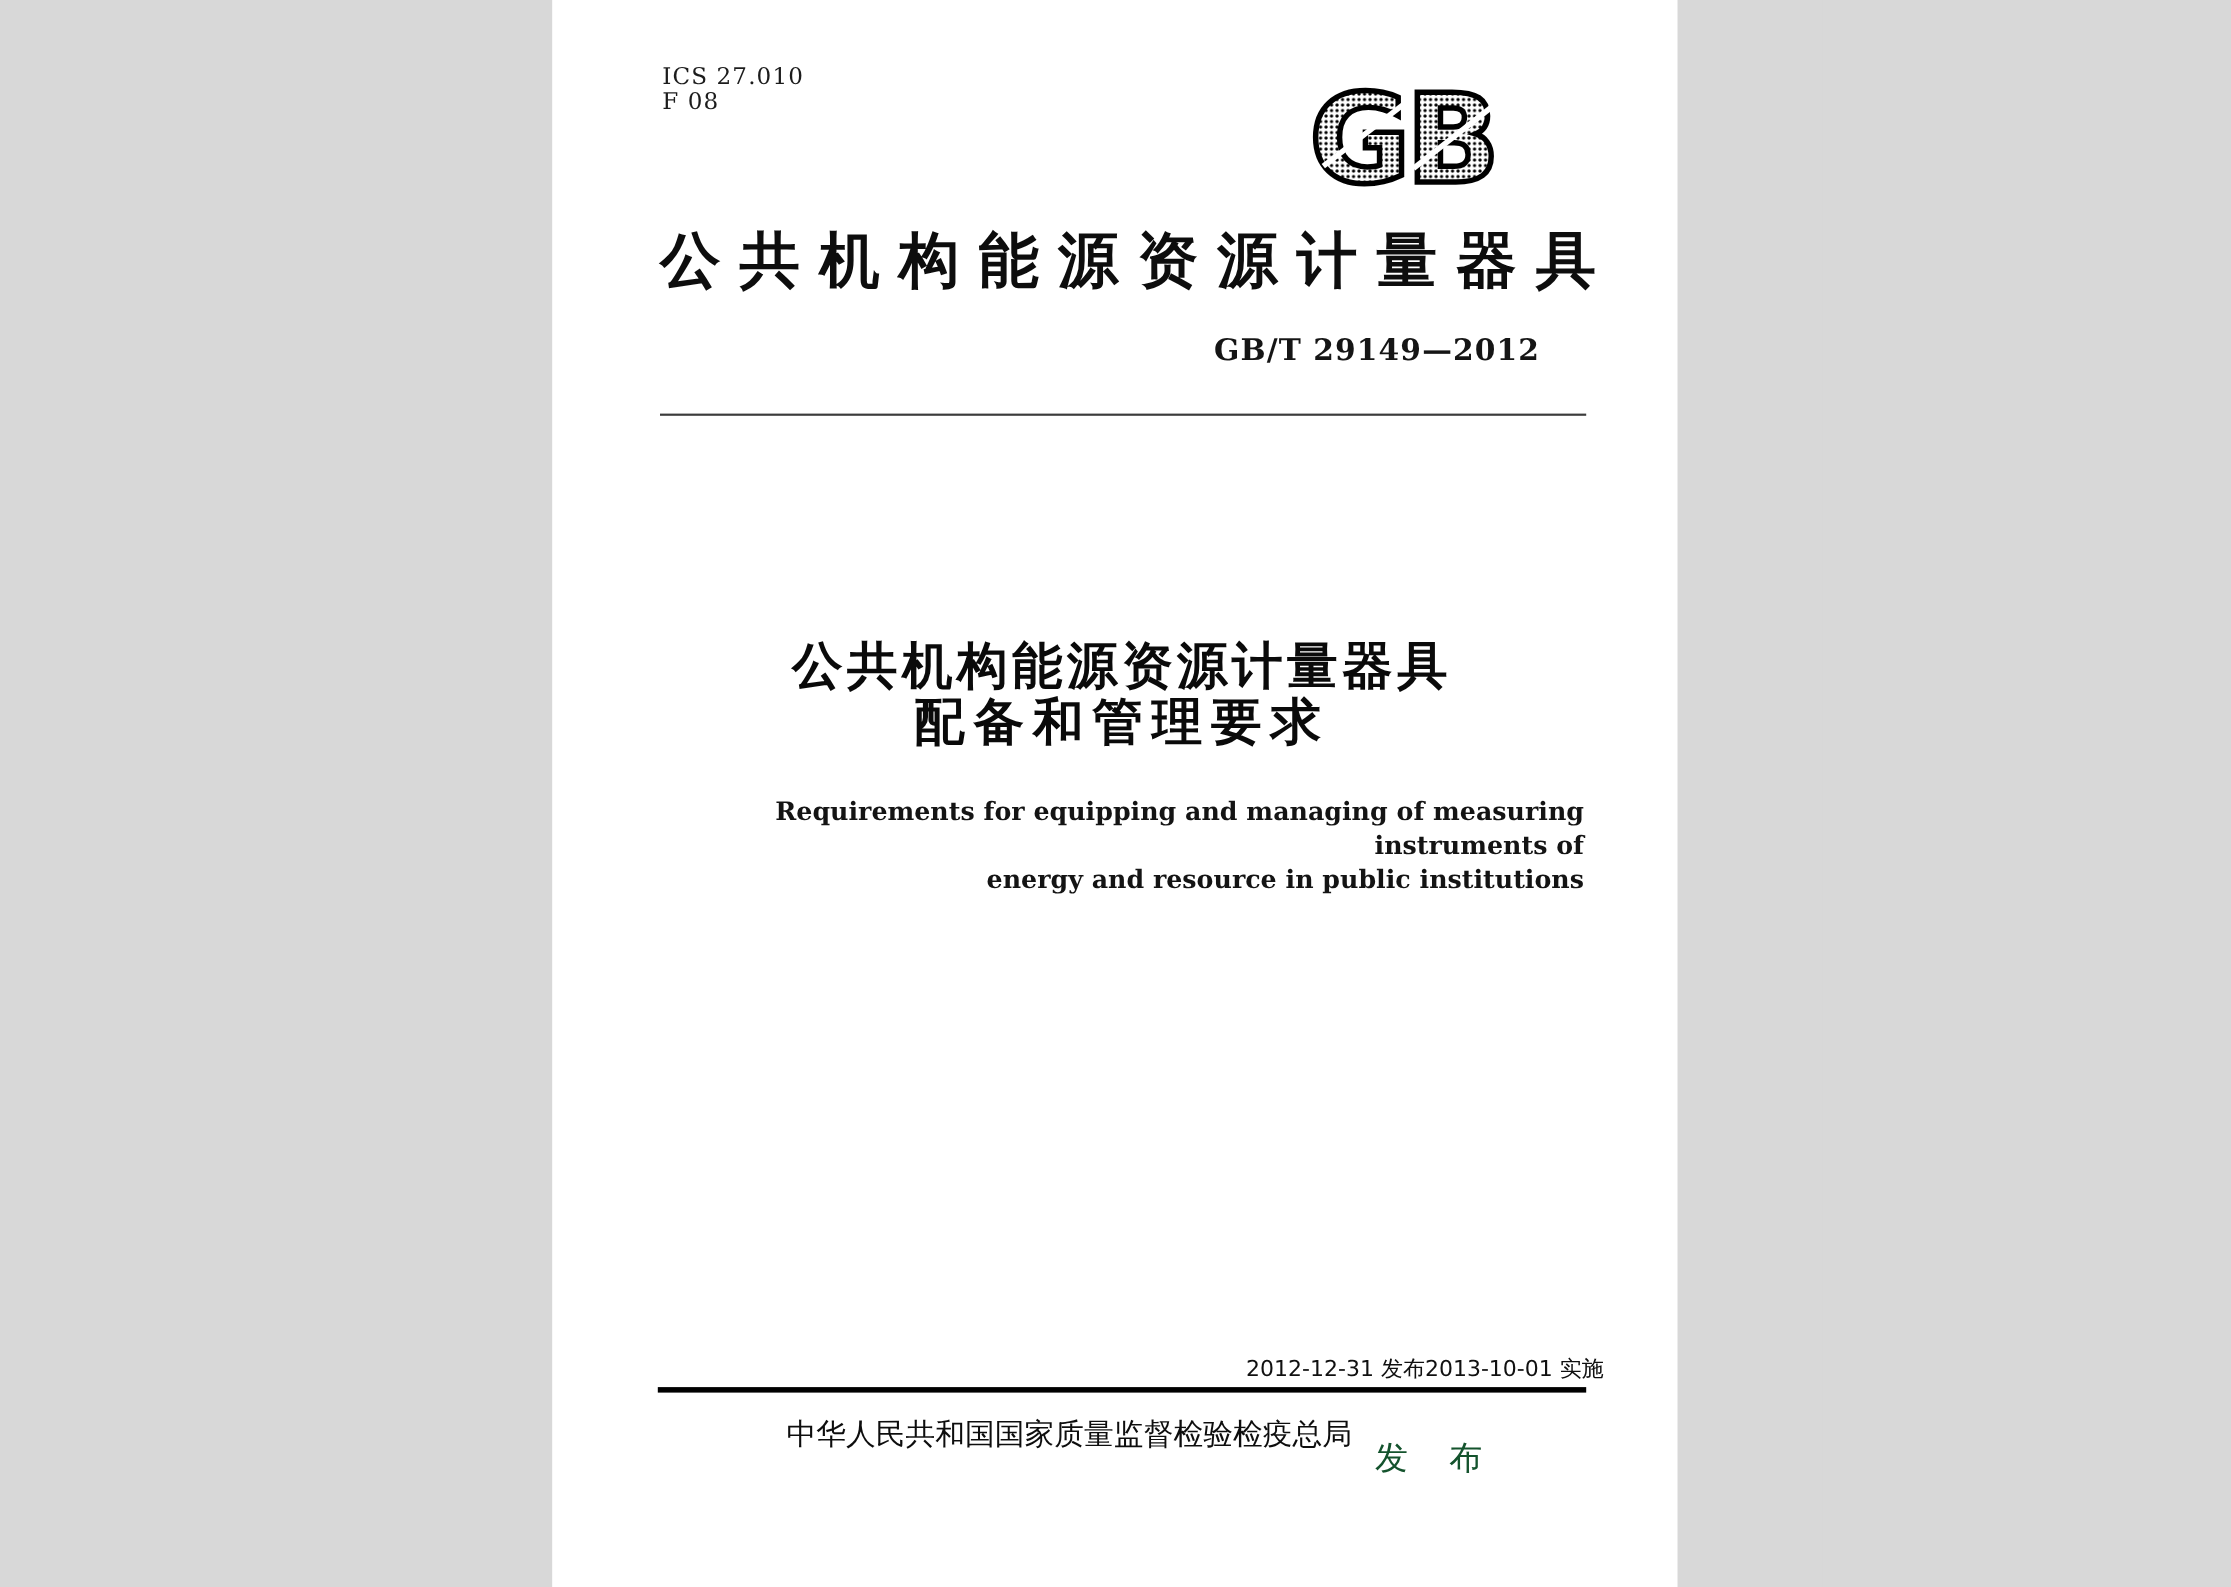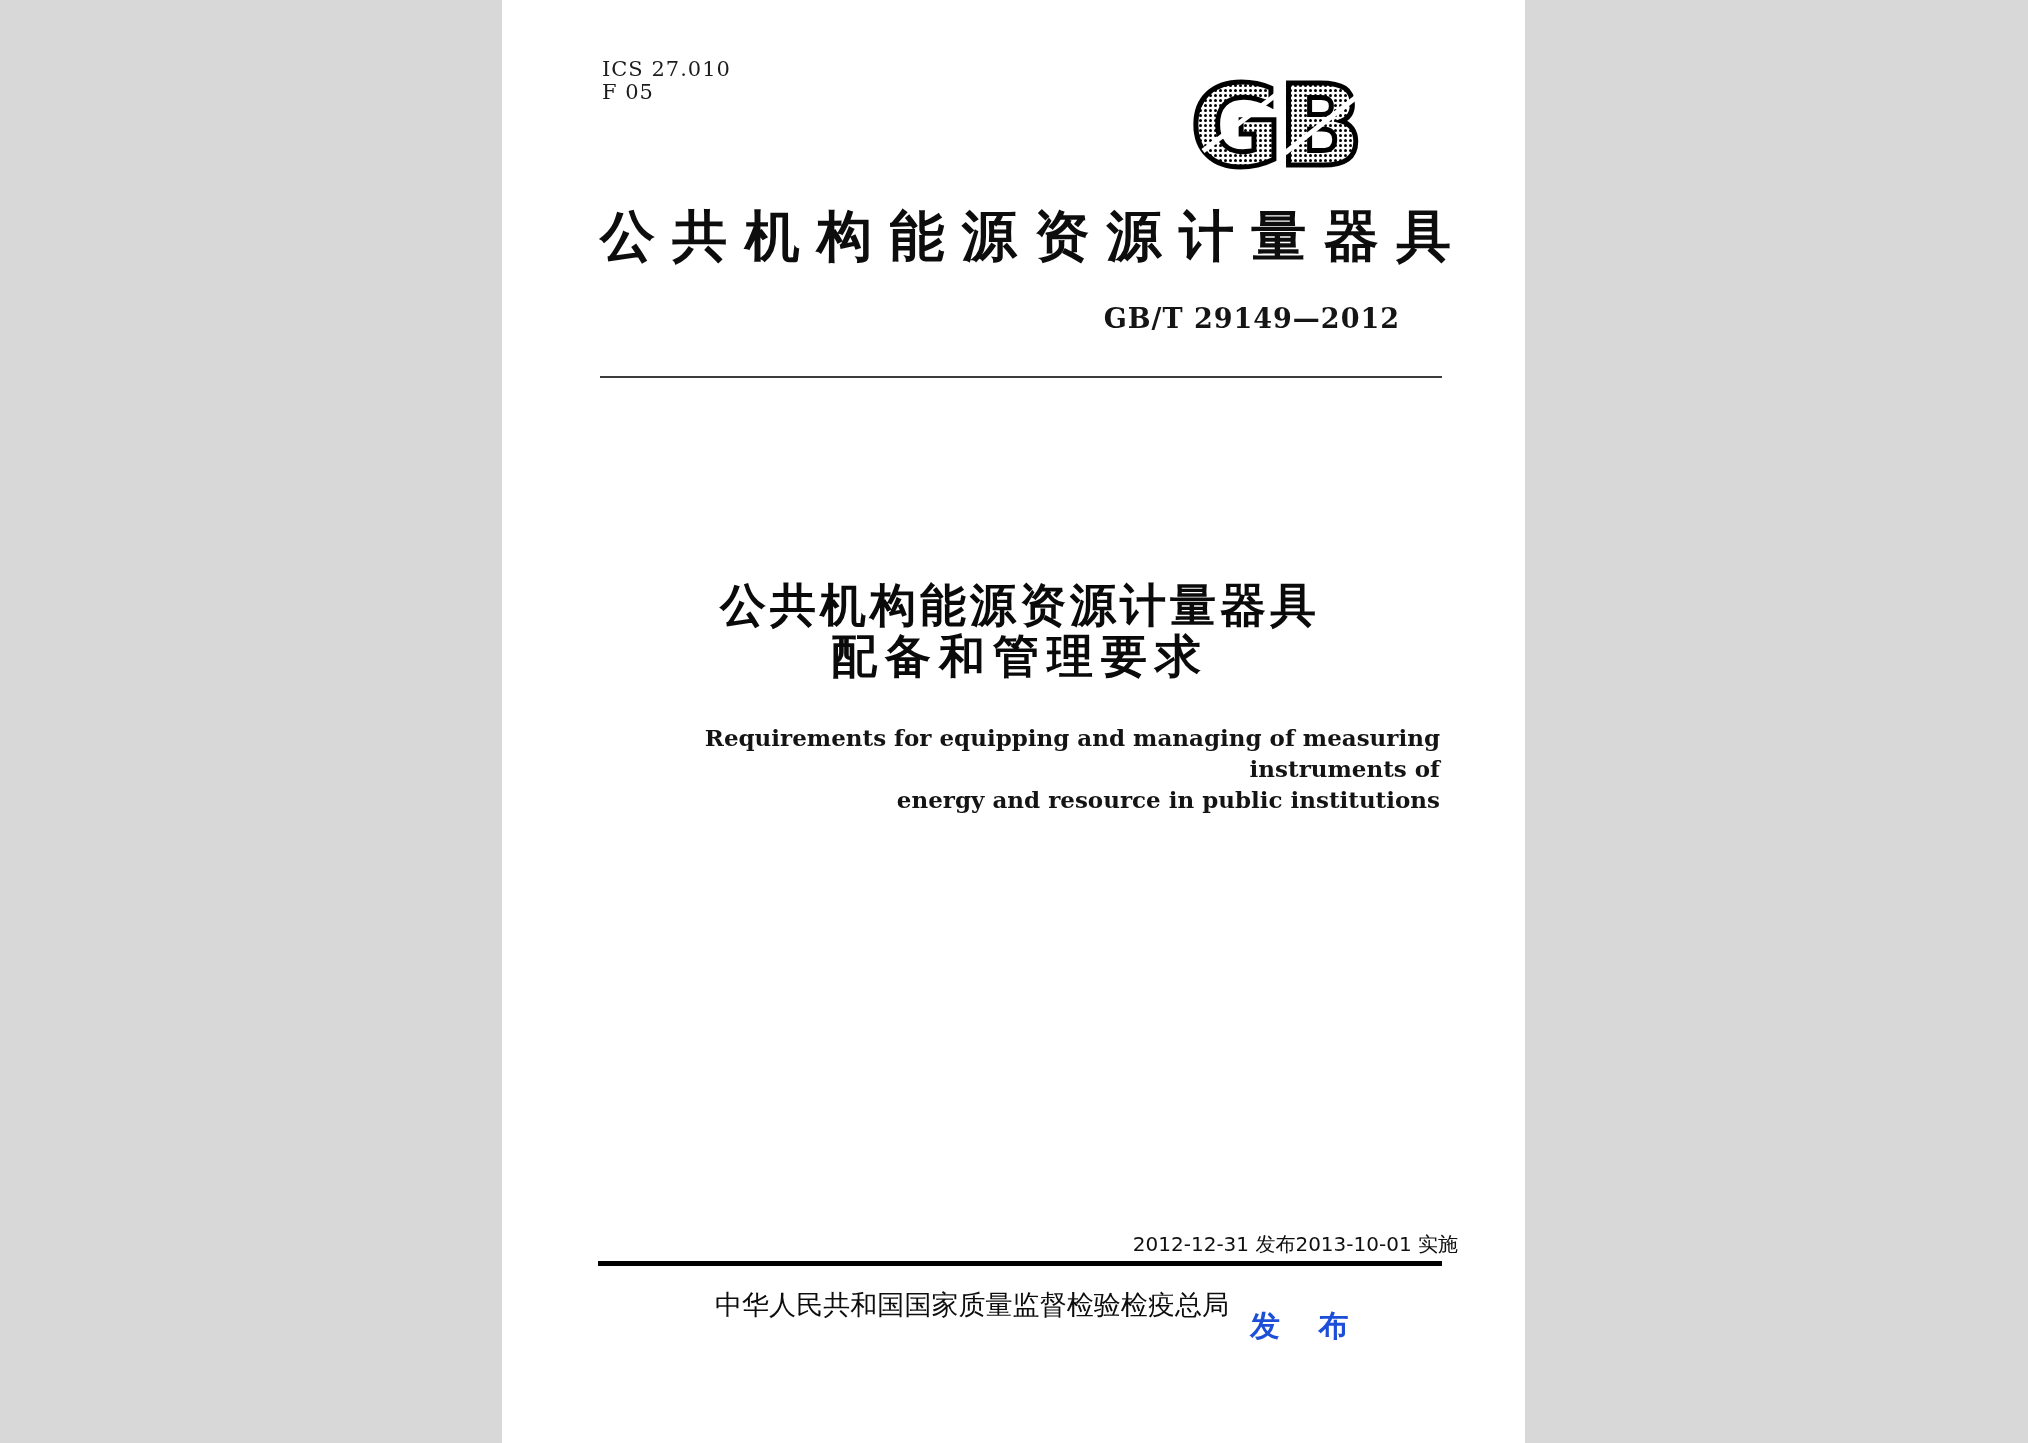--- a/index.html
+++ b/index.html
@@ -101,35 +101,35 @@
     text-align: justify;
     text-align-last: justify;
     text-justify: inter-character;
     white-space: nowrap;
   }
   .pub-lines .pub-line { text-align: justify; text-align-last: justify; }
 
   .publish-label {
     left: 748px; top: 1310px;
     font-size: 30px; line-height: 32px;
-    font-weight: 700;
+    font-weight: 400;
     letter-spacing: 14px;
-    color: #1d4ed8;
+    color: #14532d;
     white-space: nowrap;
   }
 </style>
 </head>
 <body>
 
 <div class="canvas">
   <div class="page">
 
     <div class="abs ics-block">
       <div>ICS 27.010</div>
-      <div>F 05</div>
+      <div>F 08</div>
     </div>
 
     <svg class="abs gb-logo" viewBox="0 0 204 104" xmlns="http://www.w3.org/2000/svg">
       <defs>
         <pattern id="halftone" width="5" height="5" patternUnits="userSpaceOnUse">
           <rect width="5" height="5" fill="#ffffff"></rect>
           <circle cx="2.5" cy="2.5" r="1.5" fill="#000000"></circle>
         </pattern>
       </defs>
       <text x="102" y="92" text-anchor="middle" font-family="'DejaVu Sans', sans-serif" font-size="112" font-weight="900" letter-spacing="-4" fill="url(#halftone)" stroke="#000000" stroke-width="5">GB</text>

